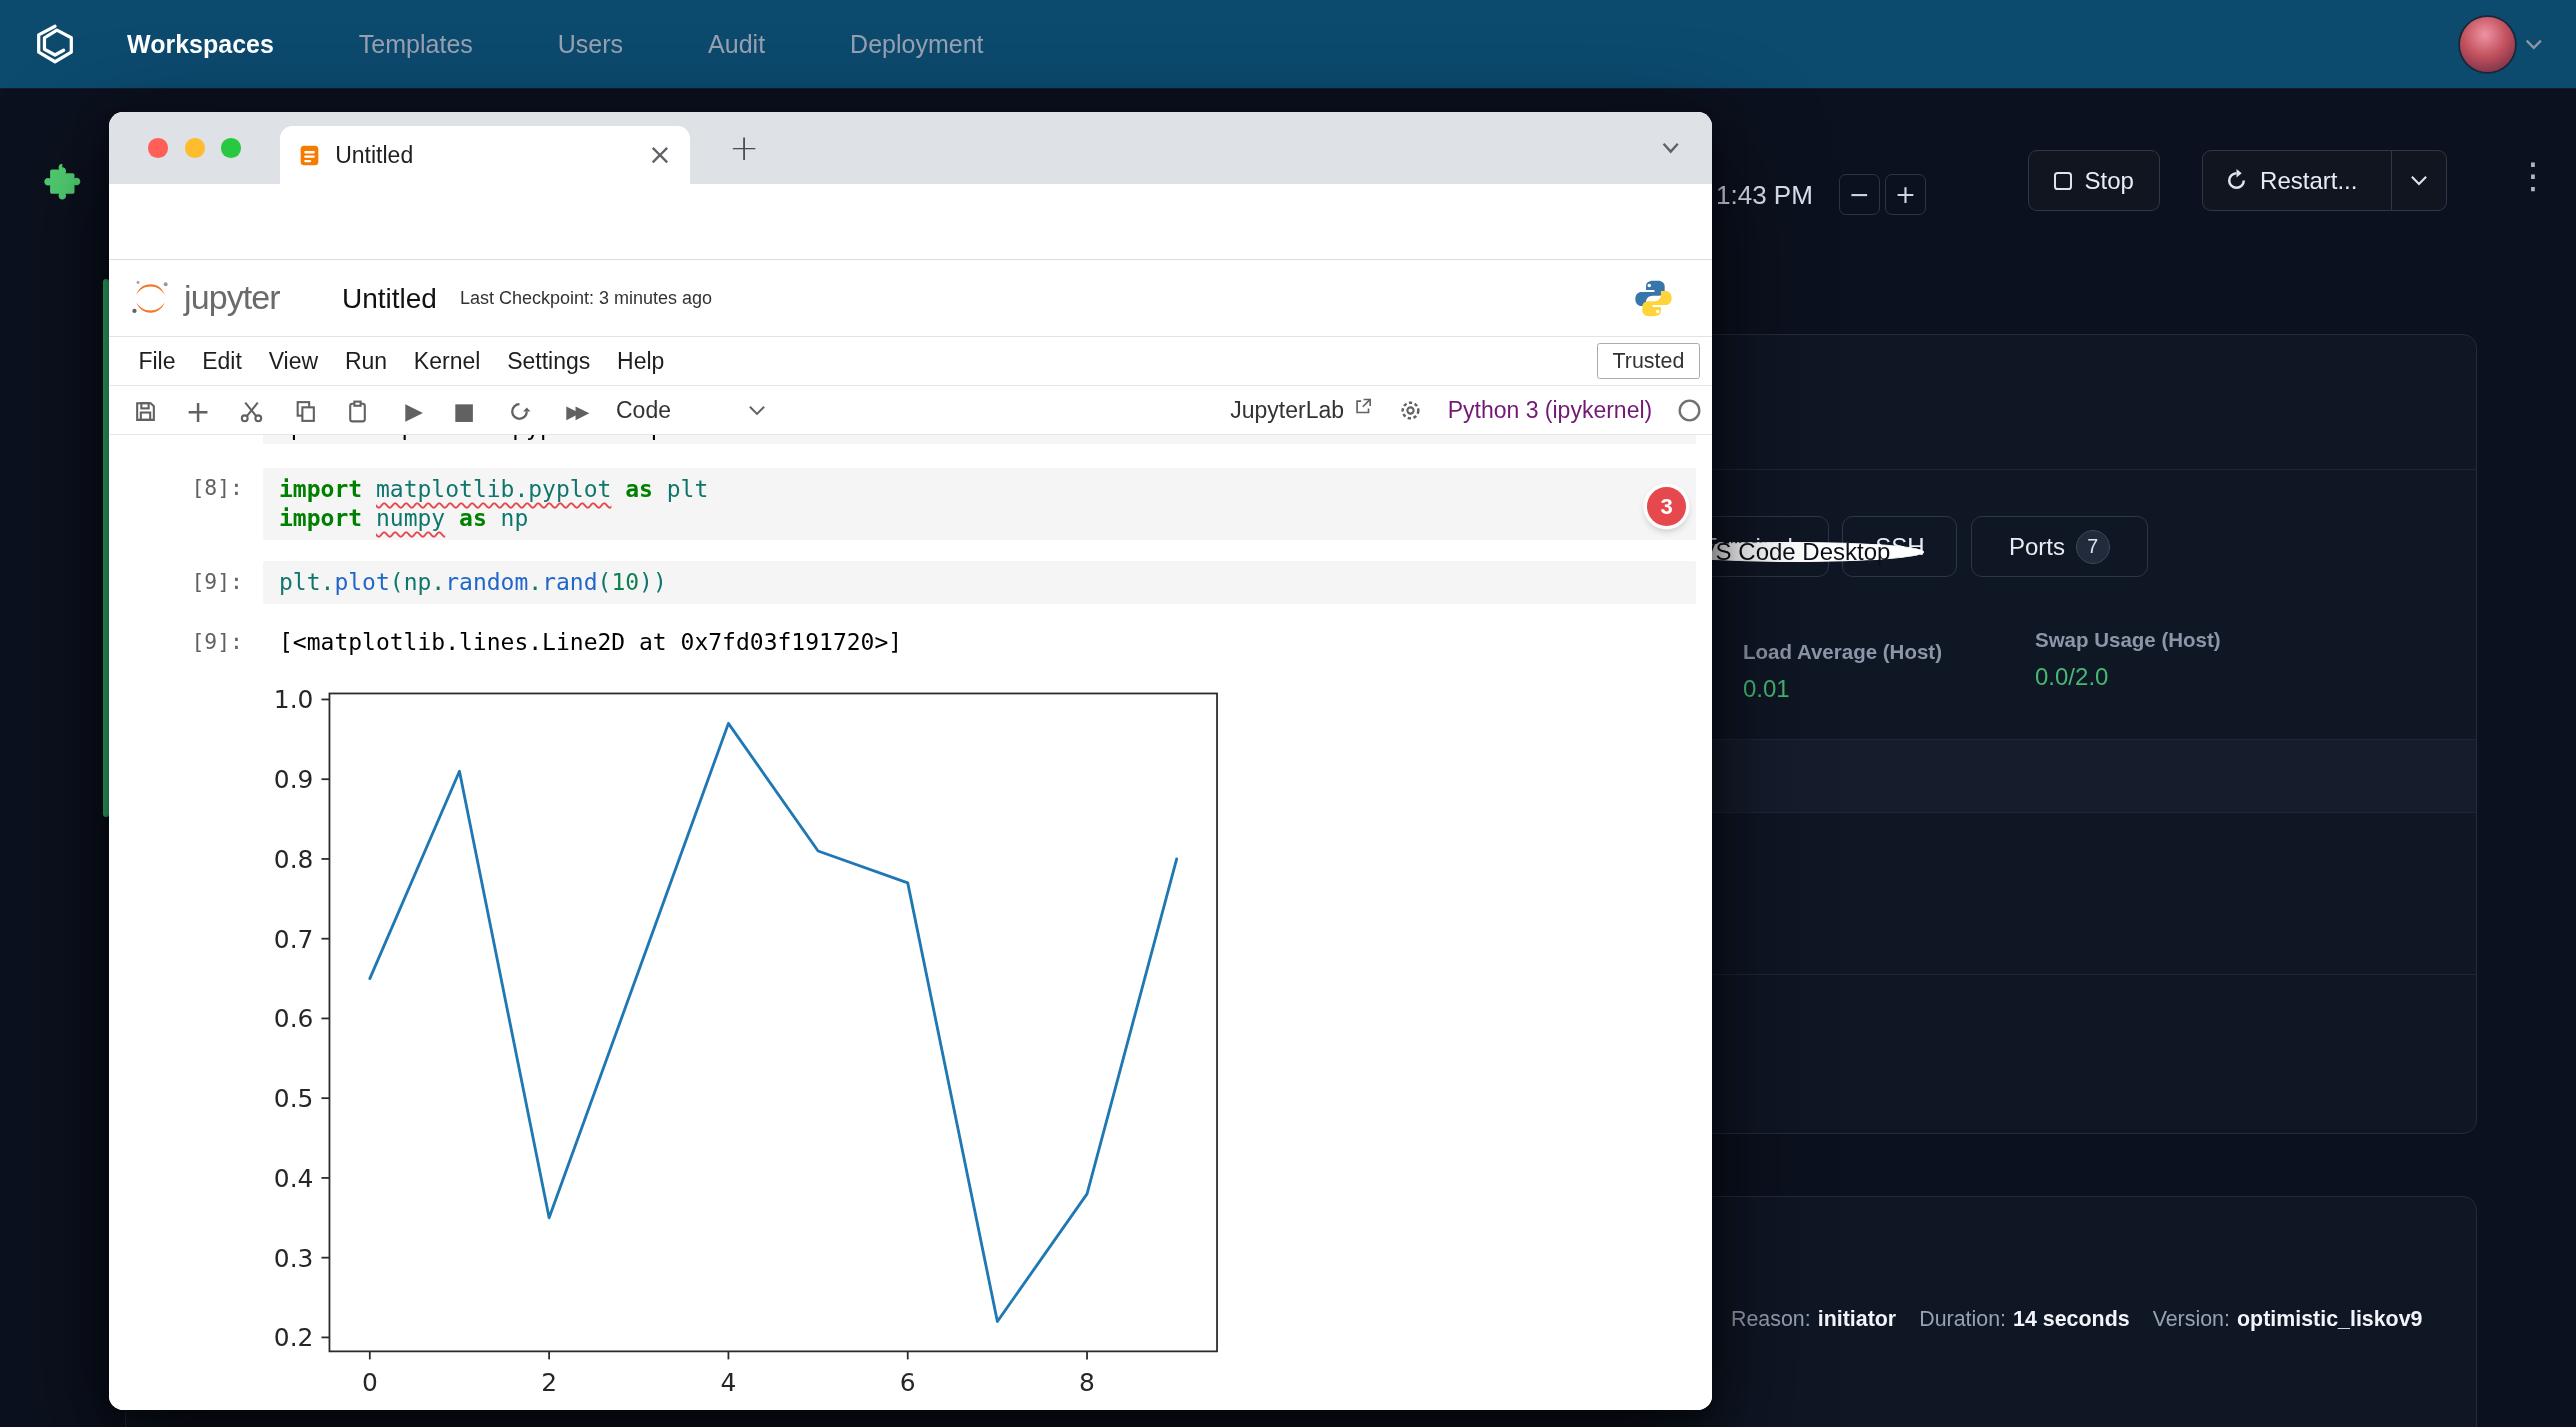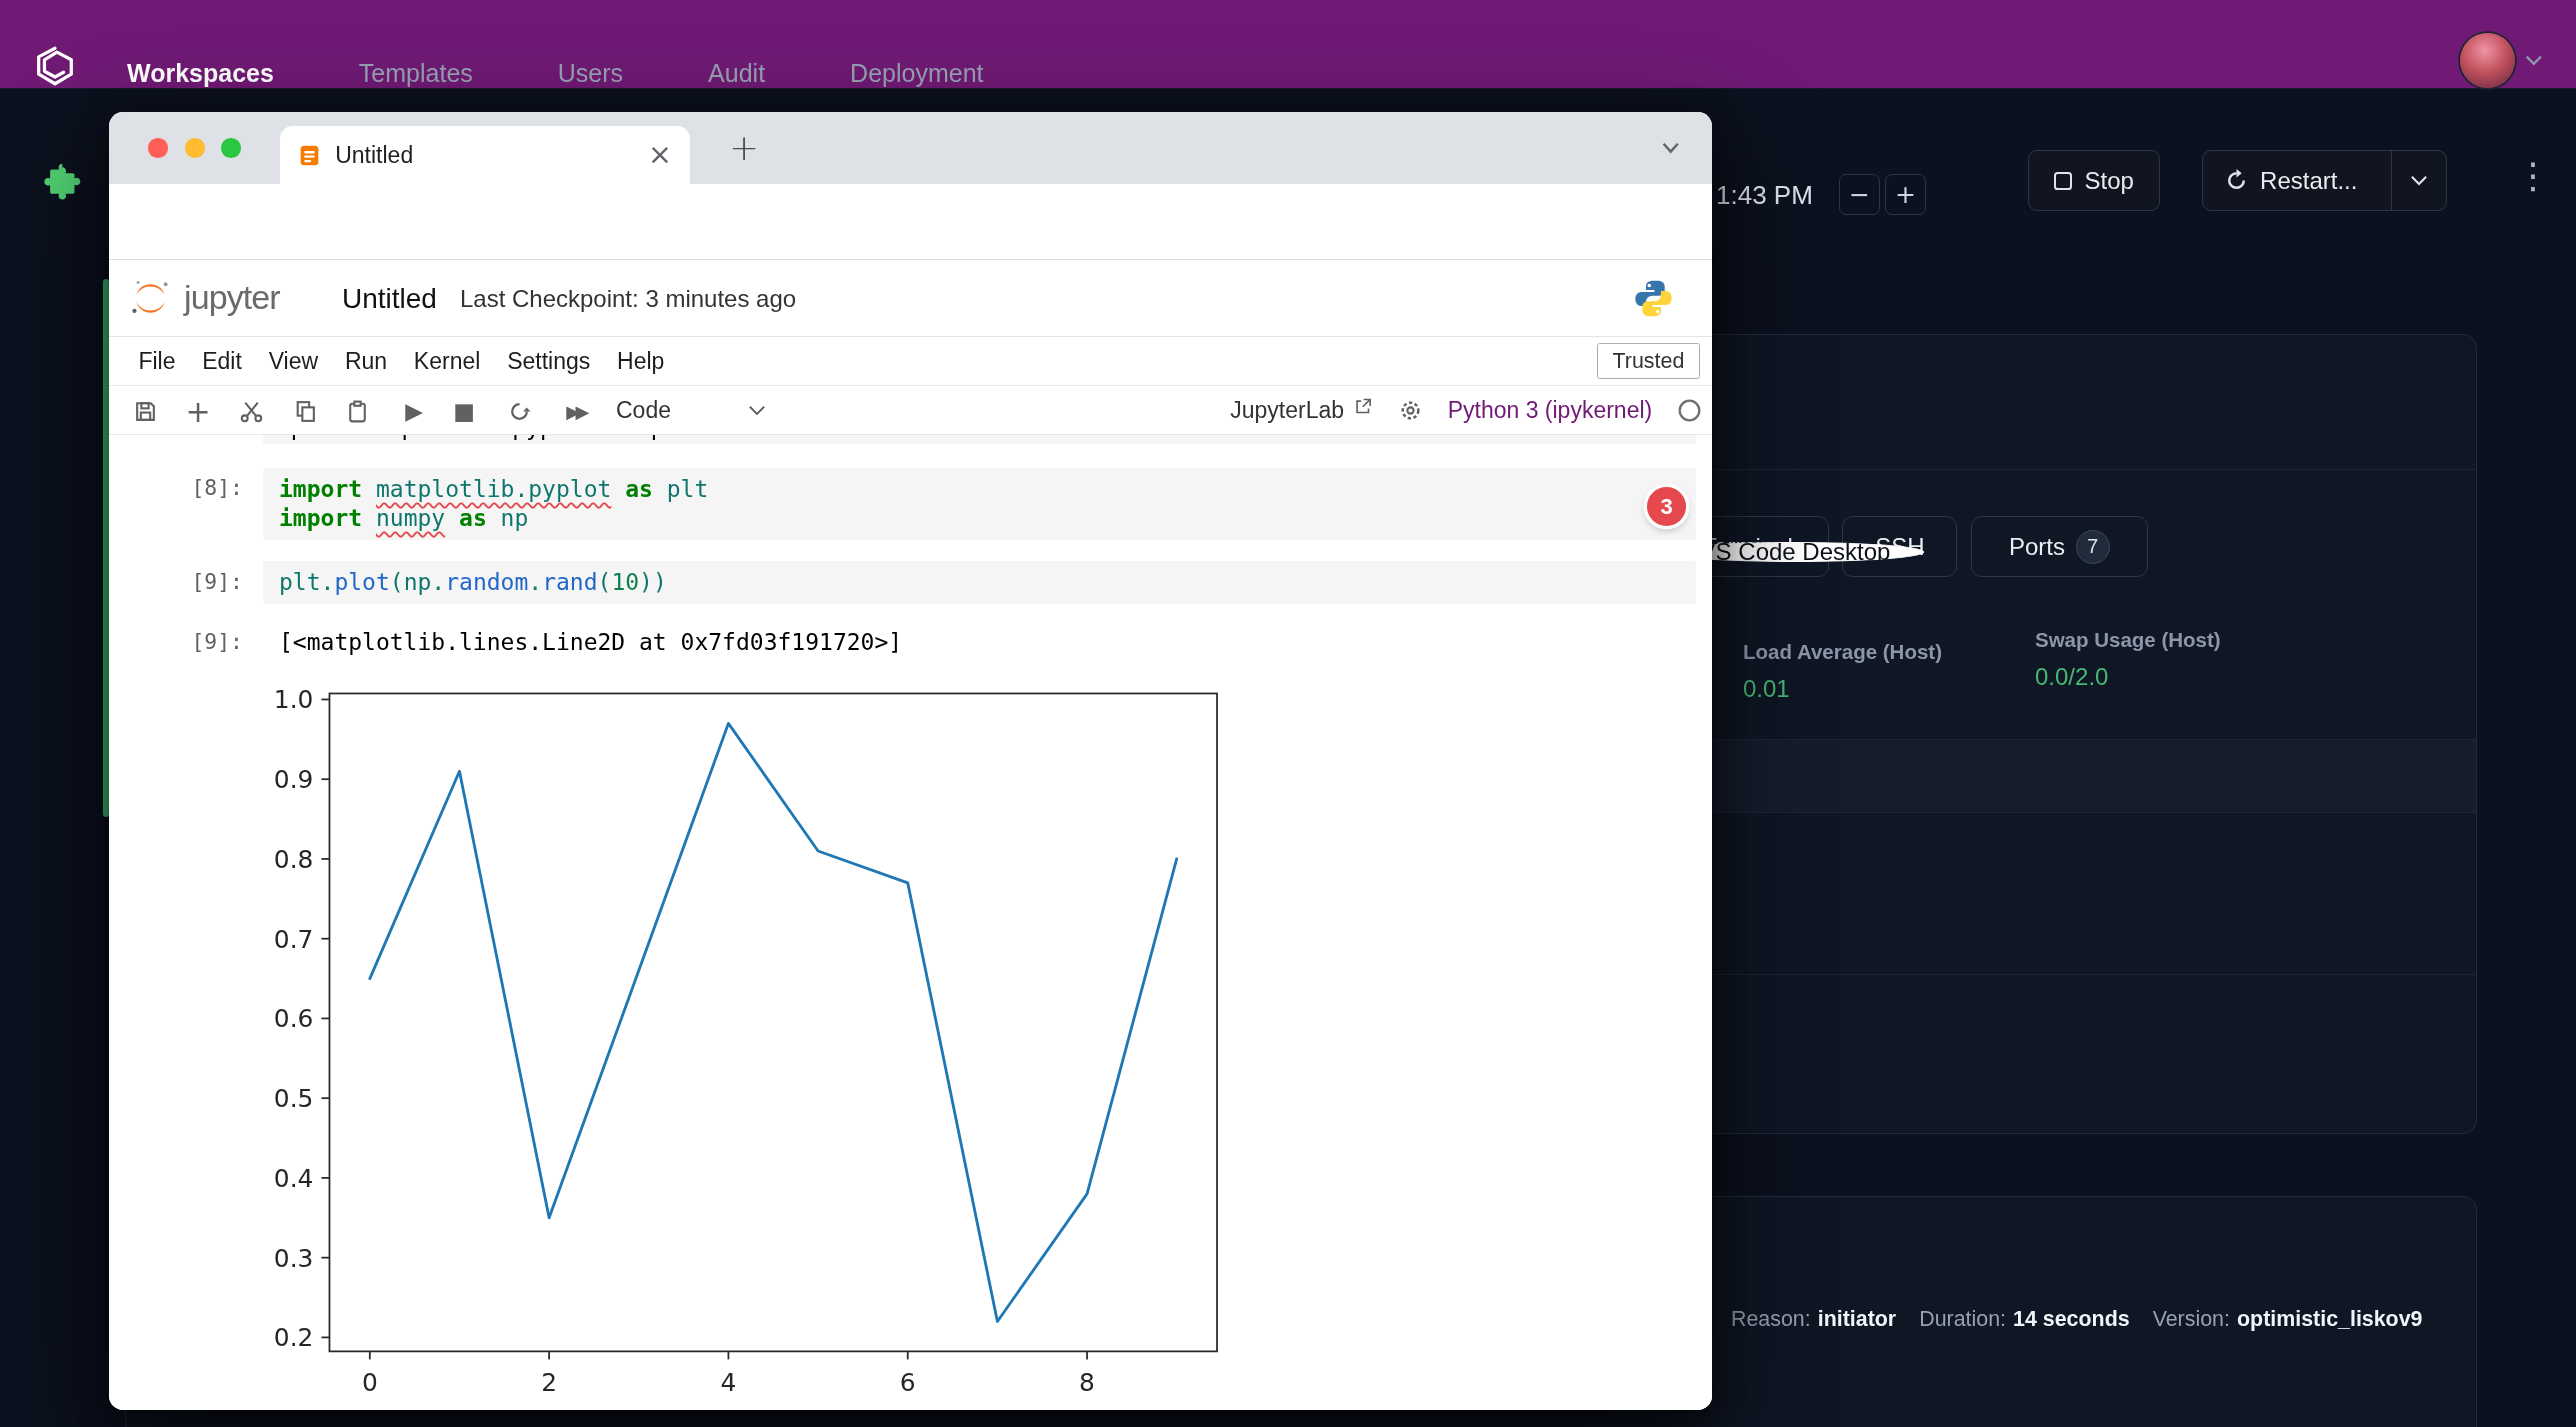--- a/index.html
+++ b/index.html
@@ -2,21 +2,21 @@
 <html style="font-size:14.2px"><head>
 <meta charset="utf-8">
 <style>
   *{box-sizing:border-box;margin:0;padding:0;}
   html,body{width:2576px;height:1428px;overflow:hidden;}
   body{position:relative;background:#0c111f;font-family:"Liberation Sans",sans-serif;}
   .abs{position:absolute;}
   .glyph{font-family:"DejaVu Sans",sans-serif;}
 
   
-  .topnav{position:absolute;top:0;left:0;right:0;height:89px;background:#701a75;display:flex;align-items:flex-end;padding:0 32px;z-index:5;border-bottom:0.9px solid #141a28;}
+  .topnav{position:absolute;top:0;left:0;right:0;height:89px;background:#0c4a6e;display:flex;align-items:center;padding:0 32px;z-index:5;border-bottom:0.9px solid #141a28;}
   .nav-items{display:flex;gap:85px;margin-left:49px;}
   .nav-item{font-size:25px;color:#98a1b2;cursor:pointer;text-decoration:none;}
   .nav-item.active{color:#ffffff;font-weight:700;}
   .nav-right{margin-left:auto;display:flex;align-items:center;}
   .avatar{width:55px;height:55px;border-radius:50%;background:radial-gradient(circle at 45% 32%,#ef93a4 0%,#c2525e 45%,#5f2340 100%);box-shadow:0 0 0 1.8px #1d2433;}
 
   
   .accent-bar{position:absolute;left:103px;top:279px;width:6.2px;height:538px;background:#3ecf7e;border-radius:3.6px;z-index:2;}
   .clock{position:absolute;left:1716px;top:180px;font-size:26px;color:#dde3ec;font-weight:500;z-index:1;}
   .sq-btn{position:absolute;width:41px;height:41px;border:0.9px solid #2c3547;border-radius:7.1px;color:#cfd6e2;display:flex;align-items:center;justify-content:center;font-size:25px;background:transparent;z-index:1;}
@@ -256,21 +256,21 @@
       <svg class="abs" style="left:21.4px;top:18px;" width="41" height="41" viewBox="0 0 46 46">
         <path d="M7 27c3.5 6 9 9.5 16 9.5S35.5 33 39 27c-2.5 7.5-8.5 12-16 12S9.5 34.5 7 27z" fill="#f37726"></path>
         <path d="M7 19c3.5-6 9-9.5 16-9.5S35.5 13 39 19c-2.5-7.5-8.5-12-16-12S9.5 11.5 7 19z" fill="#f37726"></path>
         <circle cx="40" cy="7" r="2.2" fill="#989798"></circle>
           <circle cx="5" cy="37" r="2.4" fill="#616262"></circle>
           <circle cx="9" cy="5" r="1.6" fill="#9e9e9e"></circle>
       </svg>
       <span class="jwordmark">jupyter</span>
       <div class="jtitle-row">
         <span style="font-size:28px;color:#111;">Untitled</span>
-        <span style="font-size:24px;color:#333;">Last Checkpoint: 3 minutes ago</span>
+        <span style="font-size:18px;color:#333;">Last Checkpoint: 3 minutes ago</span>
       </div>
       <svg class="abs" style="left:1524px;top:18px;" width="41" height="41" viewBox="0 0 44 44">
         <path d="M22 3c-6 0-8 2.5-8 6v4h9v2H9c-3.5 0-6.5 2.5-6.5 7.5S5.5 30 9 30h5v-4.5c0-3.5 3-6.5 7-6.5h7c3.5 0 6-2.5 6-6V9c0-3.5-3-6-7-6h-5z" fill="#3776ab"></path>
         <path d="M22 41c6 0 8-2.5 8-6v-4h-9v-2h14c3.5 0 6.5-2.5 6.5-7.5S38.5 14 35 14h-5v4.5c0 3.5-3 6.5-7 6.5h-7c-3.5 0-6 2.5-6 6v4c0 3.5 3 6 7 6h5z" fill="#ffd43b"></path>
         <circle cx="17.5" cy="8" r="1.9" fill="#fff"></circle>
           <circle cx="26.5" cy="36" r="1.9" fill="#fff"></circle>
       </svg>
     </div>
 
     <div class="jmenu">

